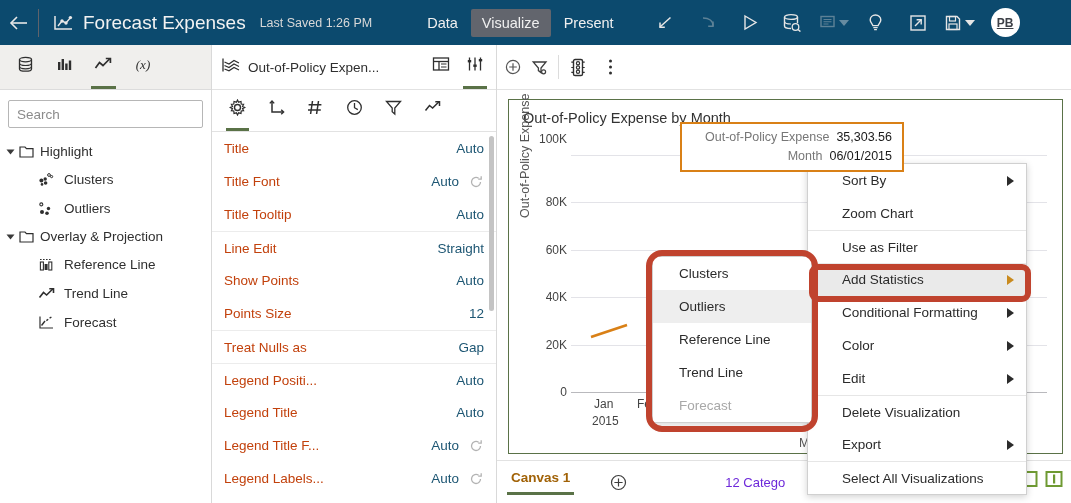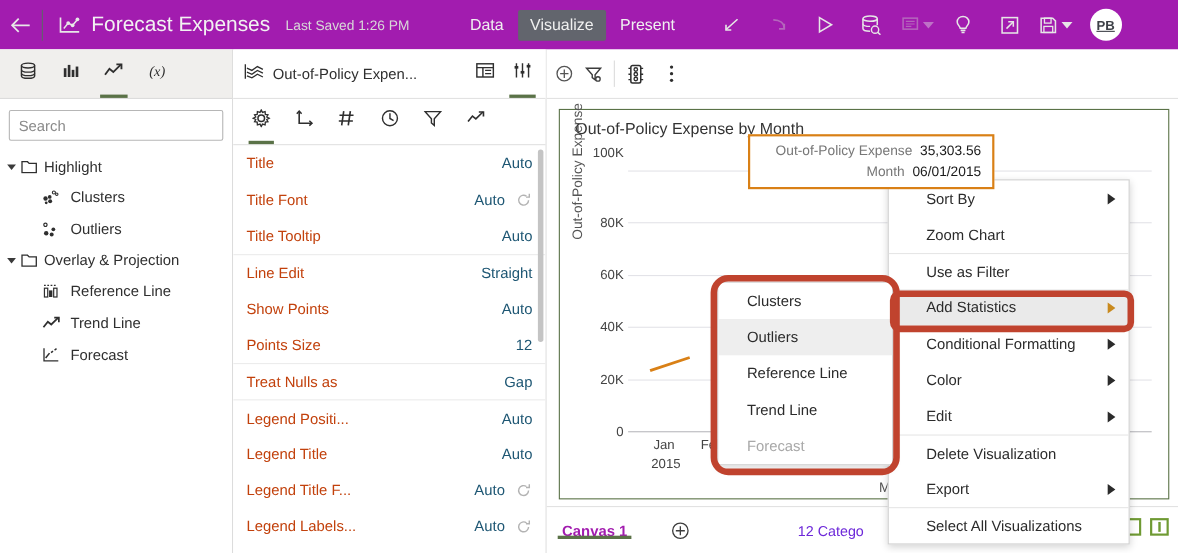--- a/index.html
+++ b/index.html
@@ -7,21 +7,21 @@
   body {
     width:1071px; height:503px; overflow:hidden;
     font-family:"Liberation Sans", sans-serif;
     background:#ffffff; color:#333;
     position:relative;
   }
 
   
   #topbar {
     position:absolute; left:0; top:0; width:1071px; height:45px;
-    background:#a21caf; display:flex; align-items:center;
+    background:#0c4a6e; display:flex; align-items:center;
   }
   #back-btn {
     width:38px; height:45px; display:flex; align-items:center; justify-content:center;
     color:#e8e8e8; font-size:19px; cursor:pointer;
   }
   #topbar .vdiv { width:1px; height:28px; background:#60636b; }
   #app-icon { margin-left:14px; display:flex; align-items:center; }
   #app-title {
     color:#f2f2f2; font-size:19px; margin-left:10px; white-space:nowrap;
   }
@@ -151,21 +151,21 @@
     transform:rotate(-90deg); transform-origin:left top; white-space:nowrap;
   }
   #xaxis-title { position:absolute; font-size:12.5px; color:#555; }
 
   
   #bottombar {
     position:absolute; left:0; top:415px; width:574px; height:43px;
     border-top:1px solid #e2e2e2; display:flex; align-items:center; padding-left:14px;
   }
   #canvas-tab {
-    font-size:13.5px; color:#a21caf; font-weight:bold; position:relative; 
+    font-size:13.5px; color:#a16207; font-weight:bold; position:relative; padding-bottom:10px;
     cursor:pointer;
   }
   #canvas-tab::after{content:"";position:absolute;left:-4px;right:-4px;bottom:0;height:3px;background:#5a7247;}
   #add-canvas { margin-left:40px; display:flex; cursor:pointer; }
   #cat-count { margin-left:98px; font-size:13px; color:#6d28d9; white-space:nowrap; }
   #layout-icons { position:absolute; right:8px; top:9px; display:flex; gap:7px; }
 
   
   #tooltip {
     position:absolute; left:680px; top:122px; width:224px; height:50px;

